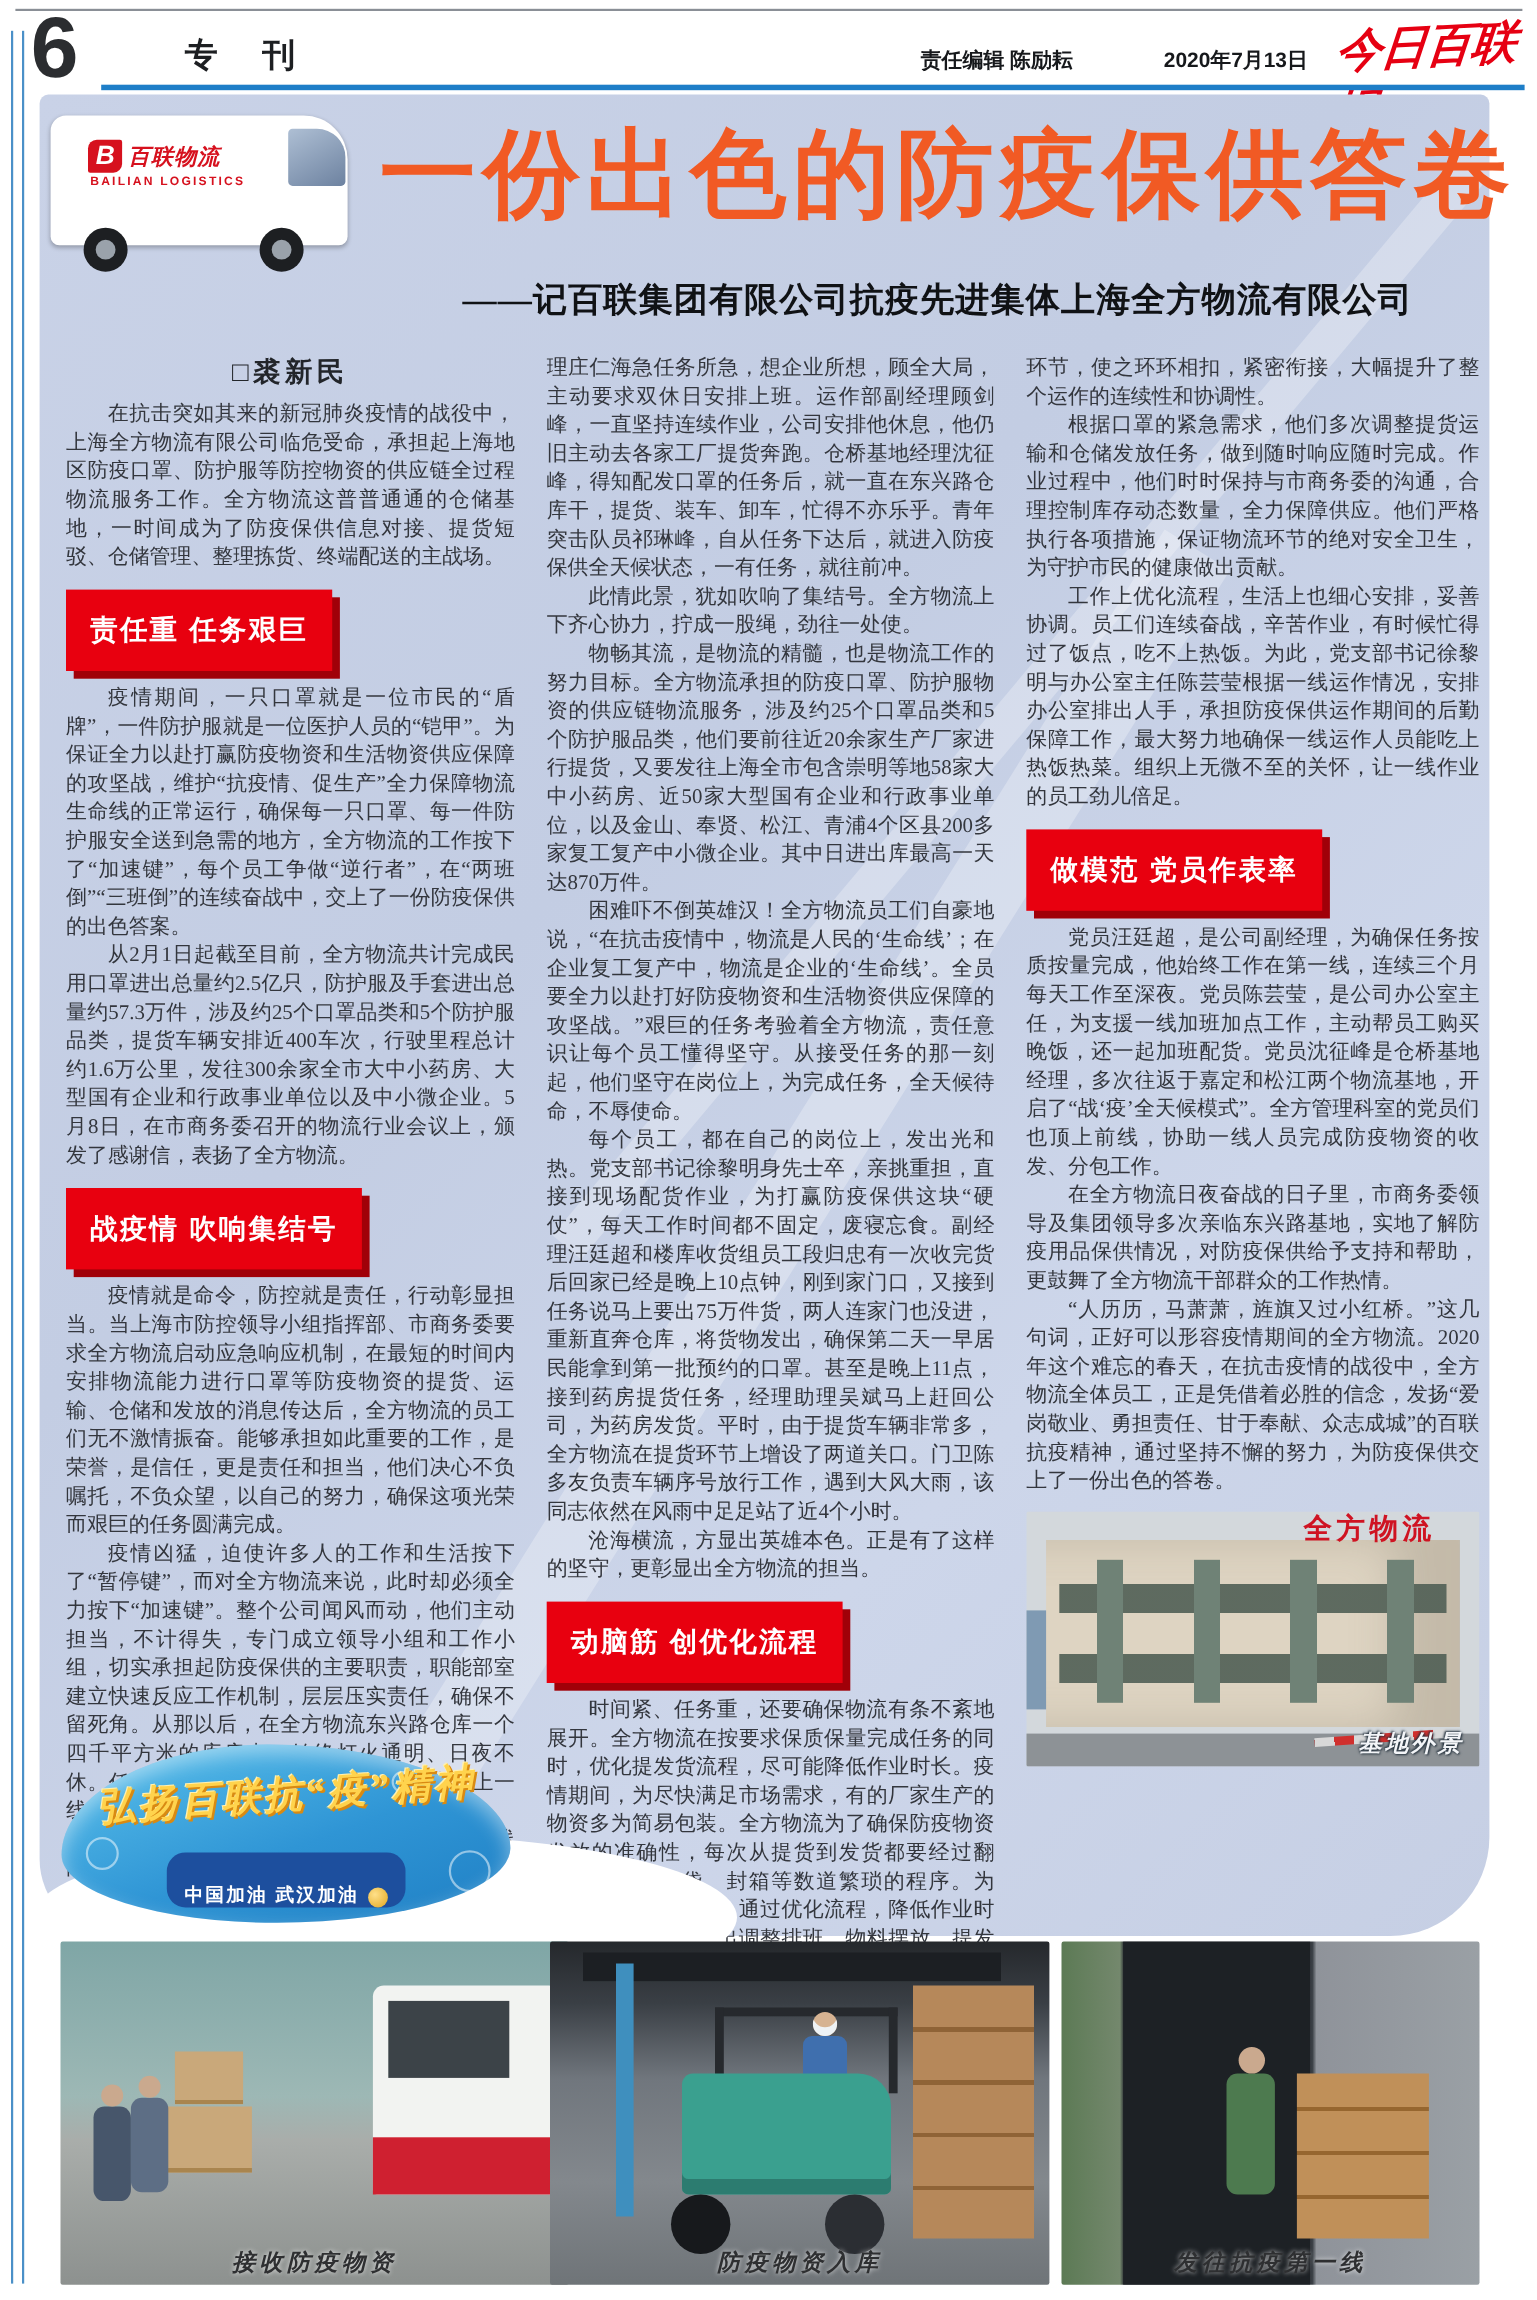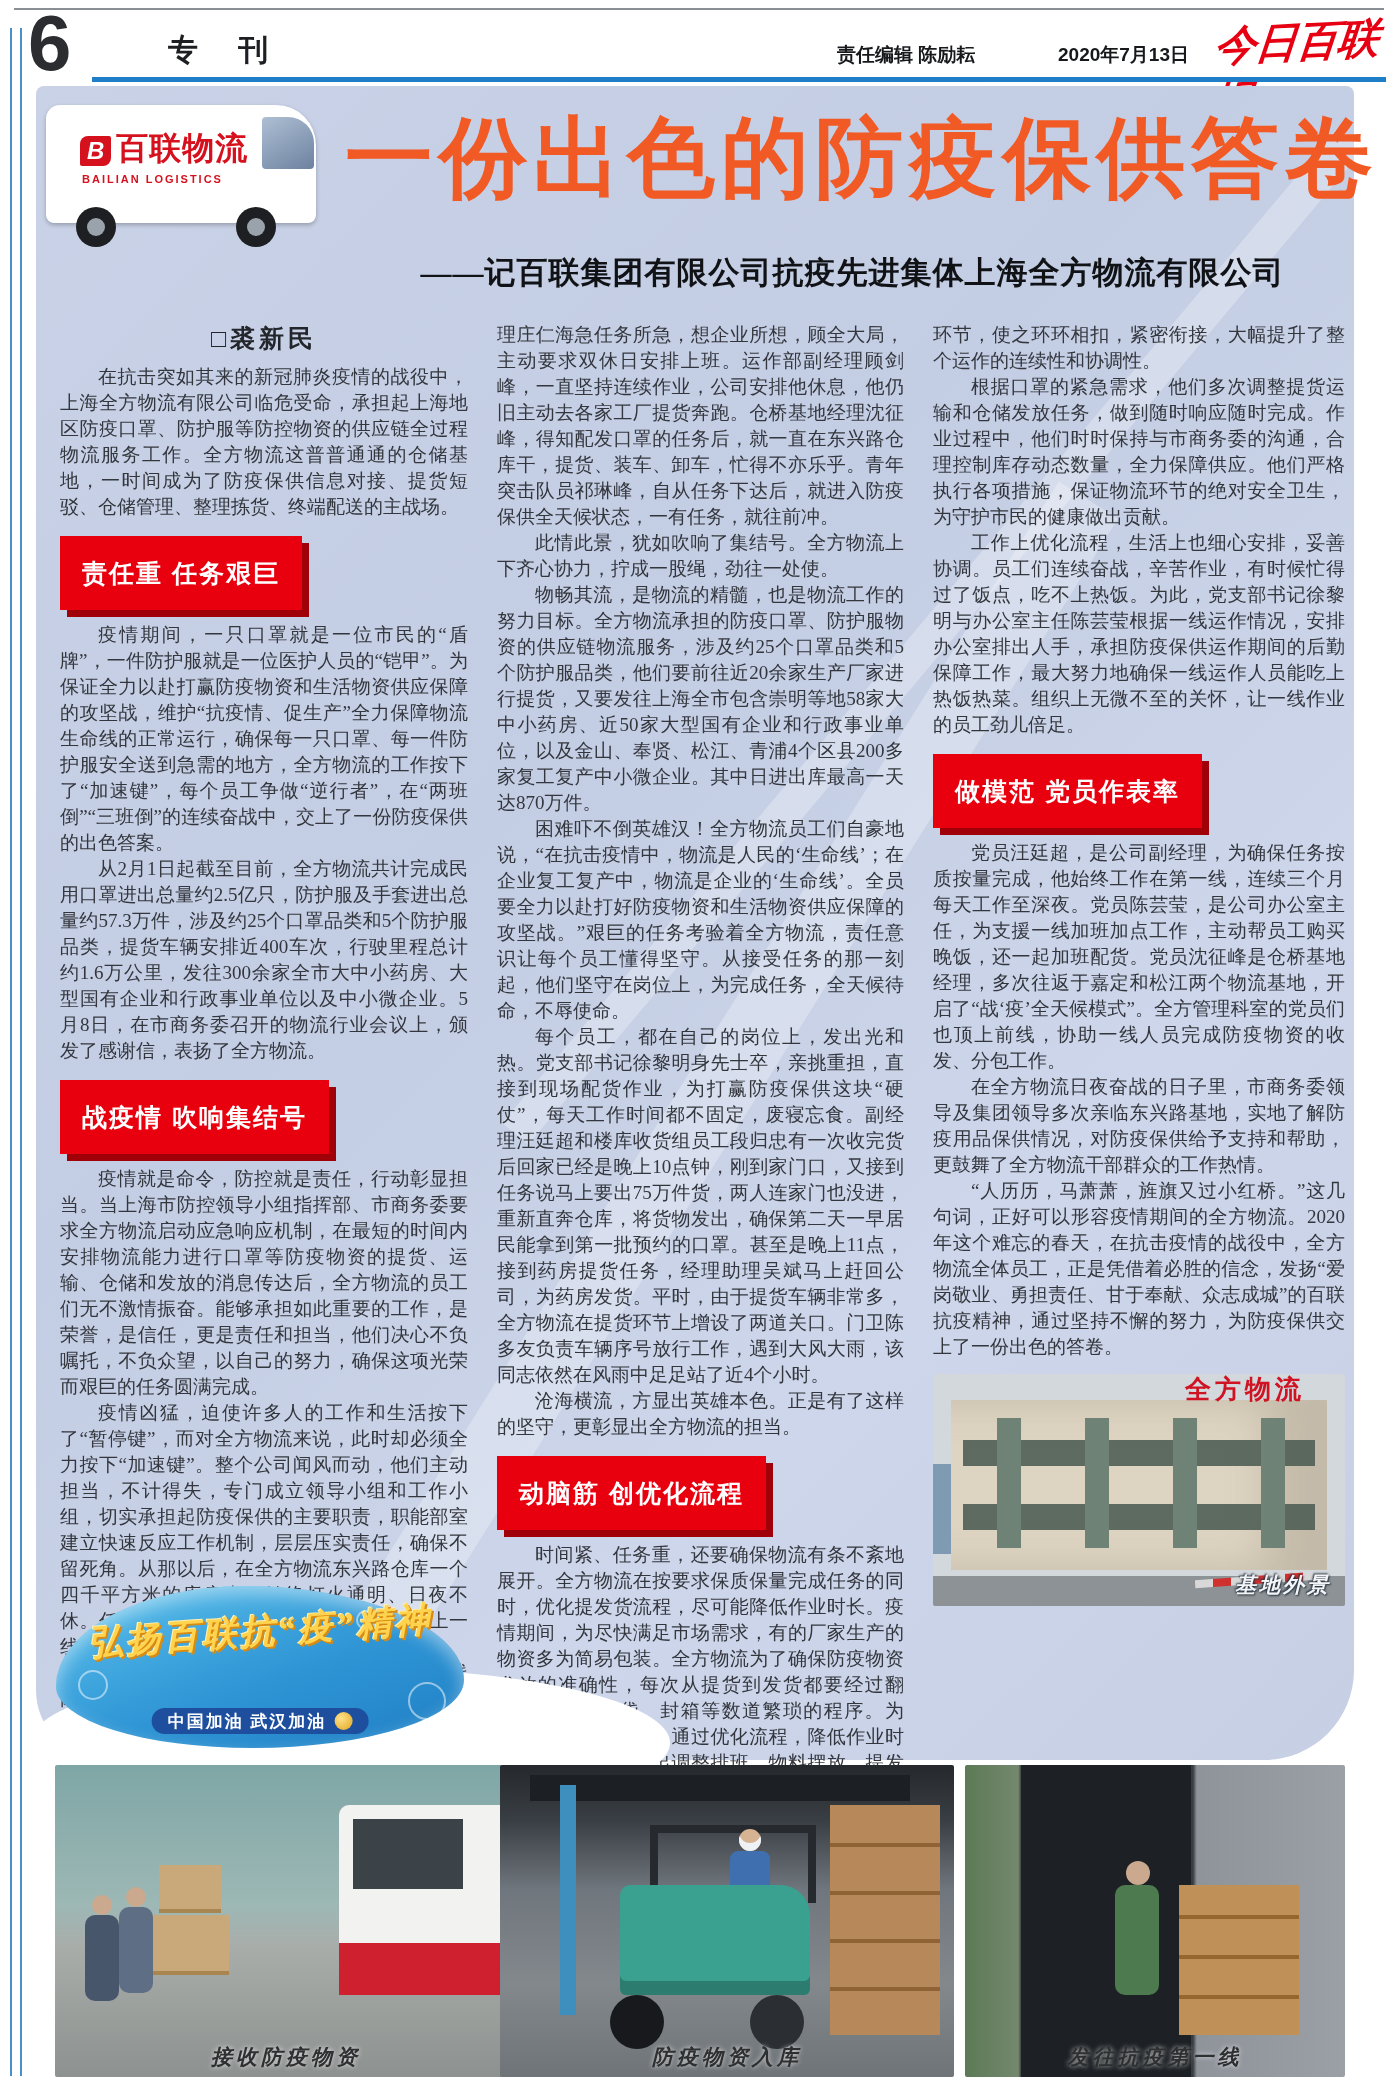--- a/index.html
+++ b/index.html
@@ -29,21 +29,21 @@
   
   .van{position:absolute;left:40px;top:95px;width:292px;height:152px;}
   .van .body{position:absolute;left:6px;top:10px;width:270px;height:118px;background:#ffffff;
        border-radius:14px 40px 8px 8px;box-shadow:0 2px 4px rgba(0,0,0,.25);overflow:hidden;}
   .van .skirt{position:absolute;left:0;bottom:0;width:100%;height:44px;background:#d6111e;}
   .van .windshield{position:absolute;right:2px;top:12px;width:52px;height:52px;
        background:linear-gradient(150deg,#aebfd4,#6d82a0);border-radius:4px 26px 4px 4px;}
   .van .logo{position:absolute;left:34px;top:22px;color:#d6111e;font-weight:700;}
   .van .logo .b{display:inline-block;background:#d6111e;color:#fff;border-radius:8px 2px 8px 2px;
        font-size:24px;padding:1px 7px;font-style:italic;margin-right:5px;}
-  .van .logo .cn{font-size:32px;letter-spacing:1px;}
+  .van .logo .cn{font-size:20px;font-style:italic;letter-spacing:1px;}
   .van .logo .en{font-size:11px;letter-spacing:2px;display:block;margin:2px 0 0 2px;}
   .van .slogan{position:absolute;left:48px;bottom:10px;color:#fff8e8;font-size:19px;
        font-family:"Liberation Serif",serif;font-style:italic;font-weight:700;letter-spacing:3px;}
   .van .wheel{position:absolute;bottom:0;width:40px;height:40px;background:#1d1f22;border-radius:50%;}
   .van .wheel::after{content:"";position:absolute;left:11px;top:11px;width:18px;height:18px;
        background:#9aa2ab;border-radius:50%;}
   .van .w1{left:36px;} .van .w2{left:196px;}
   
   .headline{position:absolute;left:345px;top:112px;width:1010px;text-align:center;
        font-size:88px;font-weight:900;color:#f15a24;letter-spacing:6px;line-height:1.05;
@@ -89,23 +89,23 @@
   .banner .blob{position:absolute;inset:0;background:linear-gradient(160deg,#5cc2ec 0%,#2f95d5 55%,#1f7fc4 100%);
        border-radius:46% 54% 52% 48% / 62% 58% 42% 38%;box-shadow:inset 0 8px 18px rgba(255,255,255,.45);}
   .banner .dot{position:absolute;border:2px solid rgba(255,255,255,.5);border-radius:50%;}
   .banner .d1{left:22px;top:84px;width:26px;height:26px;}
   .banner .d2{left:300px;top:24px;width:16px;height:16px;}
   .banner .d3{left:352px;top:96px;width:34px;height:34px;}
   .banner .txt{position:absolute;left:0;top:22px;width:100%;text-align:center;font-size:35px;
        font-weight:700;font-style:italic;color:#ffd34d;letter-spacing:3px;
        font-family:"Liberation Serif",serif;transform:rotate(-4deg);
        text-shadow:2px 2px 0 #d98a12,-1px -1px 0 #fff0b0;white-space:nowrap;}
-  .banner .pill{position:absolute;left:50%;transform:translateX(-50%);bottom:14px;height:26px;
+  .banner .pill{position:absolute;left:50%;transform:translateX(-50%);bottom:14px;height:50px;
        background:#1d4f9e;border-radius:17px;color:#ffffff;font-size:17px;font-weight:700;
-       letter-spacing:2px;display:flex;align-items:center;gap:8px;padding:0 16px;white-space:nowrap;margin-top:12px;}
+       letter-spacing:2px;display:flex;align-items:flex-end;gap:8px;padding:0 16px;white-space:nowrap;margin-top:12px;}
   .banner .coin{width:18px;height:18px;border-radius:50%;background:radial-gradient(circle at 35% 35%,#ffe08a,#e0a71f);
        flex:0 0 auto;}
   
   .photo{position:absolute;top:1765px;height:312px;overflow:hidden;border-radius:2px;background:#777;}
   .photo .cap{position:absolute;left:0;right:0;bottom:6px;text-align:center;font-size:21px;
        font-weight:700;font-style:italic;color:#2e2f31;letter-spacing:4px;
        font-family:"Liberation Serif",serif;text-shadow:0 0 5px rgba(255,255,255,.75);}
   .ph1{left:55px;width:462px;background:linear-gradient(180deg,#7fa6a6 0%,#9db8b5 45%,#a9adaa 58%,#8d918f 100%);}
   .ph1 .van2{position:absolute;right:8px;top:40px;width:170px;height:190px;background:#f2f3f1;
        border-radius:10px 10px 4px 4px;}

